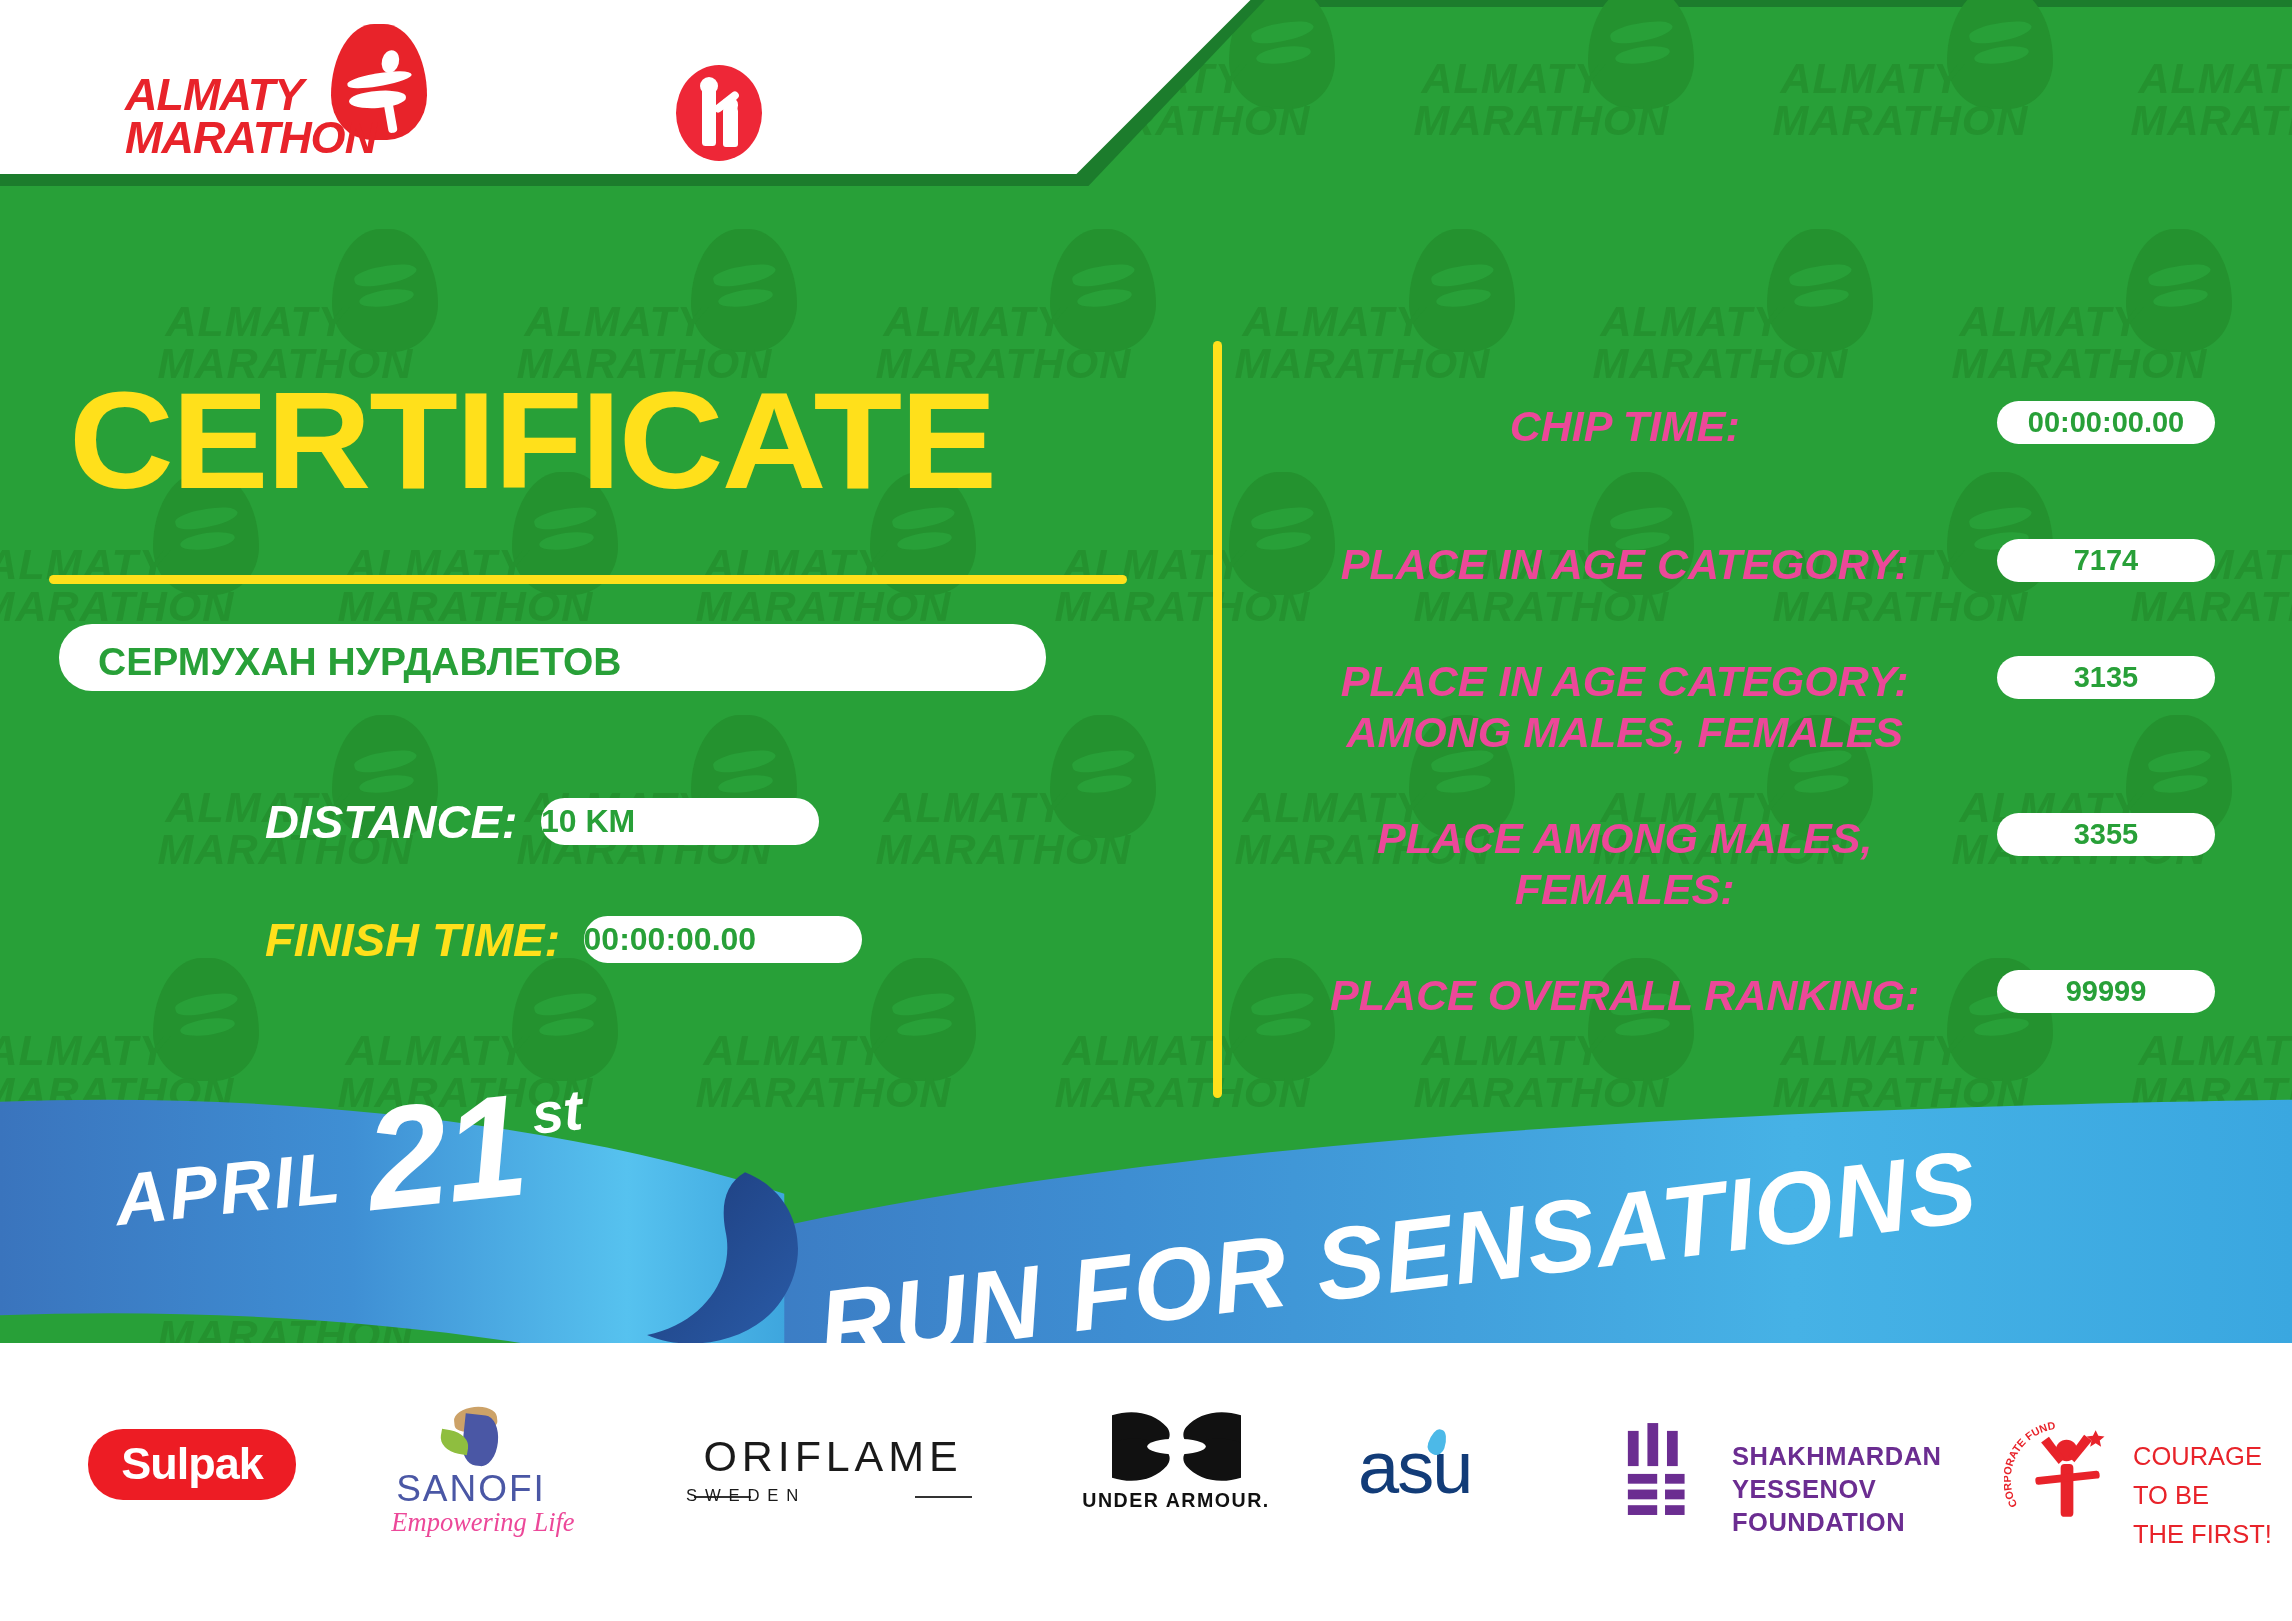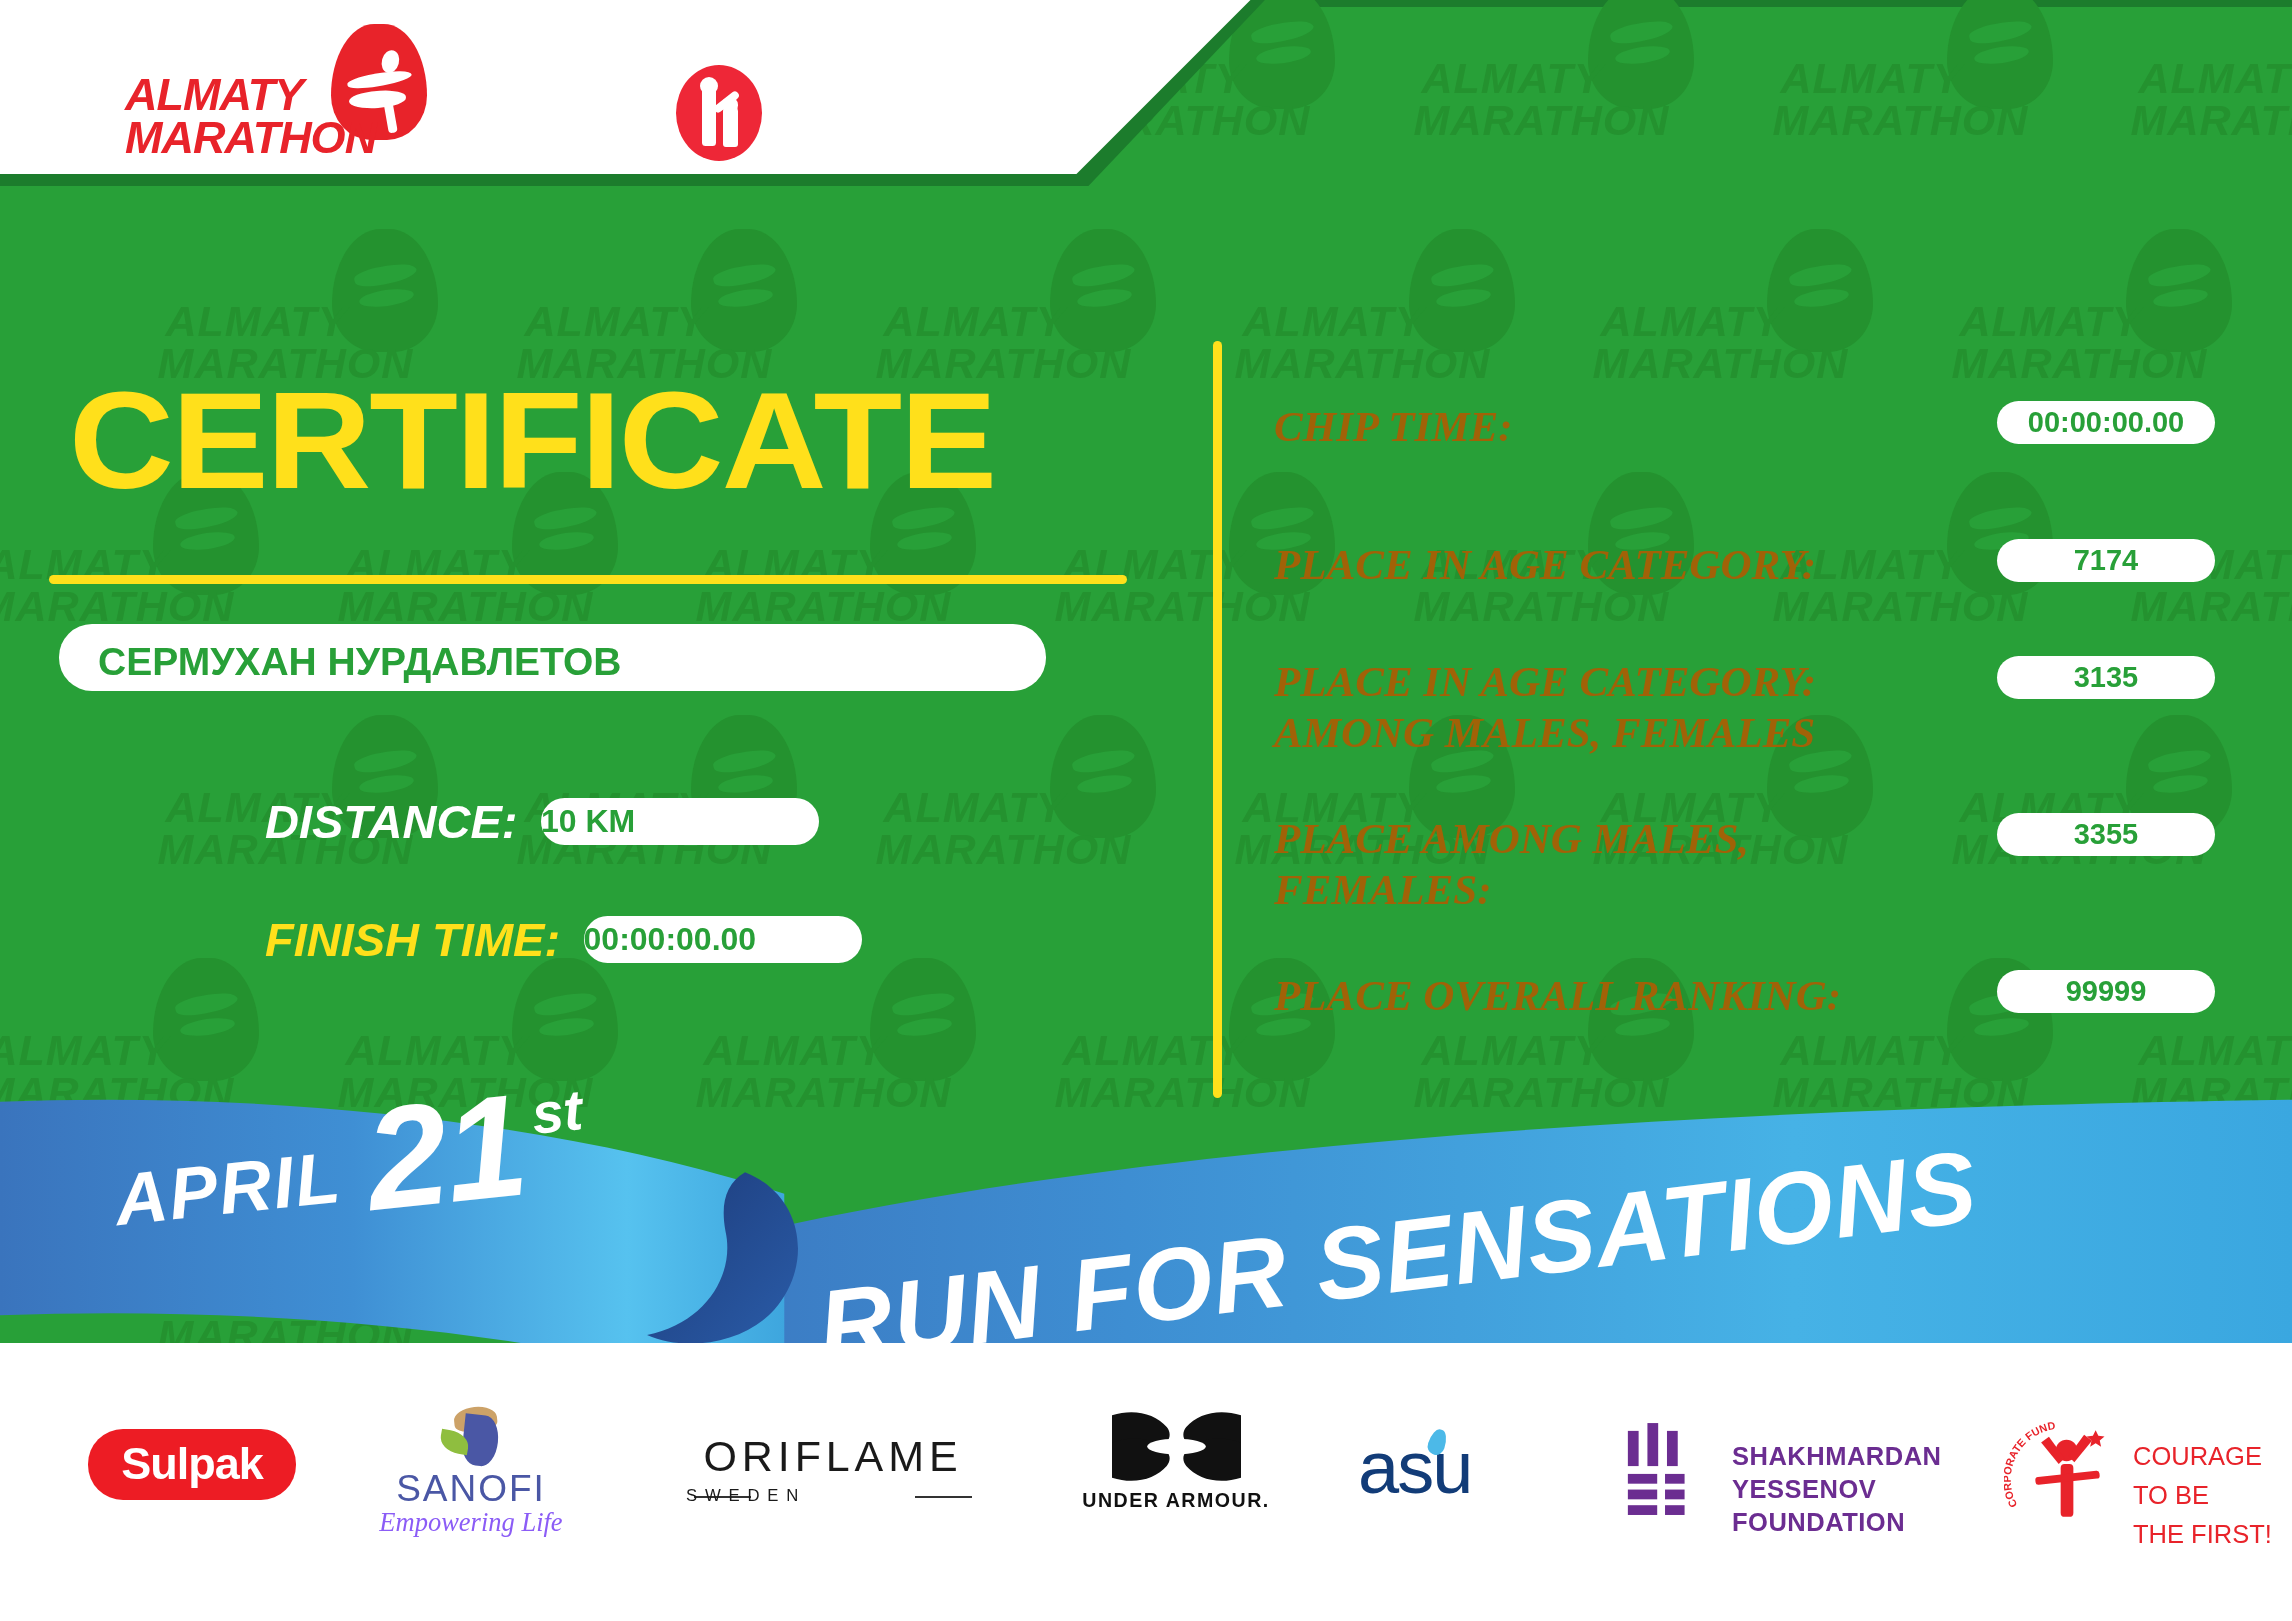--- a/index.html
+++ b/index.html
@@ -314,27 +314,27 @@
     width: 941px;
   }
   .stat-row {
     position: absolute;
     width: 941px;
     display: flex;
     align-items: flex-start;
     justify-content: flex-end;
   }
   .stat-label {
-    font-family: Liberation Serif, serif;
+    font-family: Liberation Sans, sans-serif;
     font-weight: bold;
     font-style: italic;
     font-size: 43px;
     line-height: 51px;
-    color: #a16207;
-    text-align: left;
+    color: #ec4899;
+    text-align: center;
     letter-spacing: 0px;
     flex: 1;
     white-space: pre-line;
   }
   .stat-pill {
     margin-left: 21.6px;
     width: 218px;
     min-width: 218px;
     height: 43px;
     background: #ffffff;
@@ -423,26 +423,26 @@
     transform: rotate(10deg);
   }
   .sanofi-name {
     position: absolute; left: 0; top: 61px;
     width: 216px; text-align: center;
     font-family: "Liberation Sans", sans-serif;
     font-size: 37px; font-weight: normal;
     color: #4a57a5; letter-spacing: 2px;
   }
   .sanofi-tag {
-    position: absolute; left: 0; top: 100px;
+    position: absolute; left: 12px; top: 100px;
     width: 216px; text-align: center;
     font-family: "Liberation Serif", serif;
     font-style: italic;
     font-size: 26.5px;
-    color: #8b5cf6;
+    color: #ec4899;
   }
 
   
   .oriflame { width: 294px; height: 88px; position: relative; }
   .ori-name {
     position: absolute; left: 0; top: 3.9px;
     width: 294px; text-align: center;
     font-family: "Liberation Sans", sans-serif;
     font-size: 43px; font-weight: normal;
     color: #1a1a1a; letter-spacing: 4.9px;

